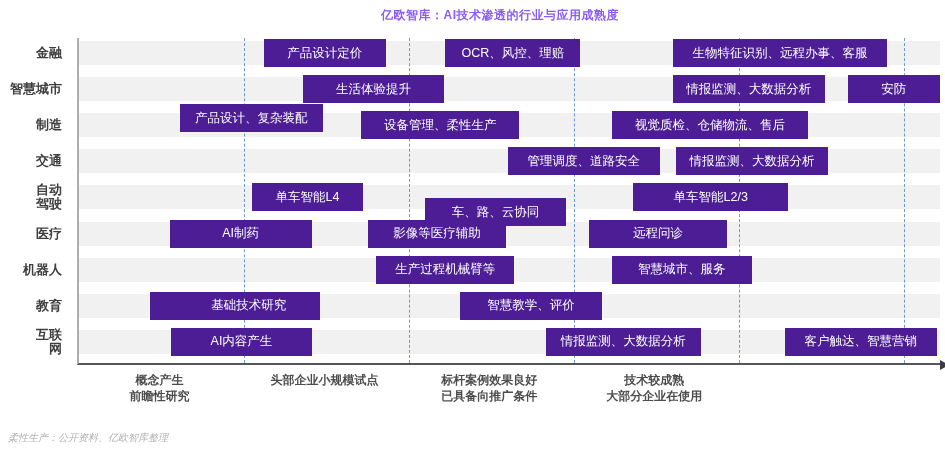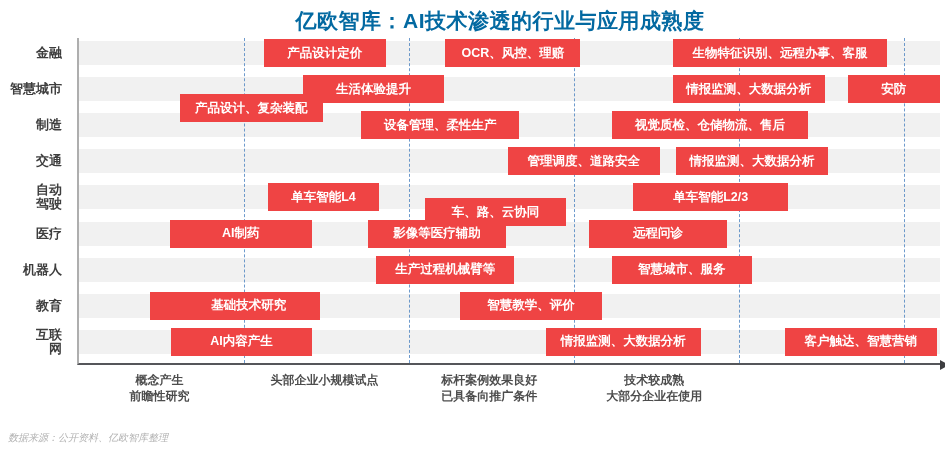--- a/index.html
+++ b/index.html
@@ -2,36 +2,36 @@
 <html><head>
 <meta charset="utf-8">
 <style>
   html,body{margin:0;padding:0;background:#fff;}
   .screen{
     position:relative;width:945px;height:450px;background:#ffffff;
     font-family:"Liberation Sans","DejaVu Sans",sans-serif;overflow:hidden;
   }
   .title{
     position:absolute;top:7px;left:0;width:100%;box-sizing:border-box;padding-left:55px;
-    text-align:center;font-size:21px;font-weight:bold;color:#0369a1;letter-spacing:.5px;
+    text-align:center;font-size:12px;font-weight:bold;color:#8b5cf6;letter-spacing:.5px;
   }
   .plot{
     position:absolute;left:77px;top:38px;width:861px;height:325px;
     border-left:2px solid #aeaeae;border-bottom:2px solid #55565a;
   }
   .axis-arrow{
     position:absolute;right:-9px;bottom:-7px;width:0;height:0;
     border-left:9px solid #3d3e41;border-top:5px solid transparent;border-bottom:5px solid transparent;
   }
   .stripe{position:absolute;left:0;width:100%;height:24px;background:#f1f1f1;z-index:0;}
   .grid{position:absolute;top:0;bottom:0;width:0;border-left:1px dashed #4a82c0;opacity:.8;z-index:1;}
   .bar{
-    position:absolute;height:28px;background:#ef4444;color:#ffffff;z-index:2;
+    position:absolute;height:28px;background:#4c1d95;color:#ffffff;z-index:2;
     display:flex;align-items:center;justify-content:center;
-    font-size:12.5px;white-space:nowrap;overflow:hidden;font-weight:bold;
+    font-size:12.5px;white-space:nowrap;overflow:hidden;
   }
   .ylabels{position:absolute;left:0;top:38px;width:66px;height:325px;}
   .ylabel{
     position:absolute;left:0;right:4px;height:24px;
     display:flex;align-items:center;justify-content:flex-end;
     font-size:13px;font-weight:bold;color:#3e3e3e;text-align:right;
     white-space:pre-line;line-height:14px;
   }
   .xlabels{position:absolute;left:77px;top:372px;width:861px;height:42px;}
   .xlabel{
@@ -70,28 +70,28 @@
       <div class="grid" style="left: 95.7854%;"></div>
       <div class="stripe" style="top: 3px;"></div>
       <div class="bar" style="top: 1px; left: 21.4559%; width: 14.1762%;">产品设计定价</div>
       <div class="bar" style="top: 1px; left: 42.5287%; width: 15.7088%;">OCR、风控、理赔</div>
       <div class="bar" style="top: 1px; left: 68.9655%; width: 24.9042%;">生物特征识别、远程办事、客服</div>
       <div class="stripe" style="top: 39.1px;"></div>
       <div class="bar" style="top: 37.1px; left: 26.0536%; width: 16.2835%;">生活体验提升</div>
       <div class="bar" style="top: 37.1px; left: 68.9655%; width: 17.6245%;">情报监测、大数据分析</div>
       <div class="bar" style="top: 37.1px; left: 89.272%; width: 10.728%;">安防</div>
       <div class="stripe" style="top: 75.2px;"></div>
-      <div class="bar" style="top: 56px; left: 11.6858%; width: 16.6667%;">产品设计、复杂装配</div>
+      <div class="bar" style="top: 66px; left: 11.6858%; width: 16.6667%;">产品设计、复杂装配</div>
       <div class="bar" style="top: 73.2px; left: 61.8774%; width: 22.7969%;">视觉质检、仓储物流、售后</div>
       <div class="bar" style="top: 73.2px; left: 32.7586%; width: 18.3908%;">设备管理、柔性生产</div>
       <div class="stripe" style="top: 111.3px;"></div>
       <div class="bar" style="top: 109.3px; left: 49.8084%; width: 17.6245%;">管理调度、道路安全</div>
       <div class="bar" style="top: 109.3px; left: 69.3487%; width: 17.6245%;">情报监测、大数据分析</div>
       <div class="stripe" style="top: 147.4px;"></div>
-      <div class="bar" style="top: 145.4px; left: 20.1149%; width: 12.8352%; margin-left: 16px;">单车智能L4</div>
+      <div class="bar" style="top: 145.4px; left: 20.1149%; width: 12.8352%;">单车智能L4</div>
       <div class="bar" style="top: 160px; left: 40.2299%; width: 16.2835%;">车、路、云协同</div>
       <div class="bar" style="top: 145.4px; left: 64.3678%; width: 18.0077%;">单车智能L2/3</div>
       <div class="stripe" style="top: 183.5px;"></div>
       <div class="bar" style="top: 181.5px; left: 10.5364%; width: 16.4751%;">AI制药</div>
       <div class="bar" style="top: 181.5px; left: 33.5249%; width: 16.092%;">影像等医疗辅助</div>
       <div class="bar" style="top: 181.5px; left: 59.1954%; width: 16.092%;">远程问诊</div>
       <div class="stripe" style="top: 219.6px;"></div>
       <div class="bar" style="top: 217.6px; left: 34.4828%; width: 16.092%;">生产过程机械臂等</div>
       <div class="bar" style="top: 217.6px; left: 61.8774%; width: 16.2835%;">智慧城市、服务</div>
       <div class="stripe" style="top: 255.7px;"></div>
@@ -106,14 +106,14 @@
   <div class="xlabels">
       <div class="xlabel" style="left: 9.57854%;">概念产生
 前瞻性研究</div>
       <div class="xlabel" style="left: 28.7356%;">头部企业小规模试点</div>
       <div class="xlabel" style="left: 47.8927%;">标杆案例效果良好
 已具备向推广条件</div>
       <div class="xlabel" style="left: 67.0498%;">技术较成熟
 大部分企业在使用</div>
     </div>
 
-  <div class="footer">数据来源：公开资料、亿欧智库整理</div>
+  <div class="footer">柔性生产：公开资料、亿欧智库整理</div>
 </div>
 
 </body></html>

